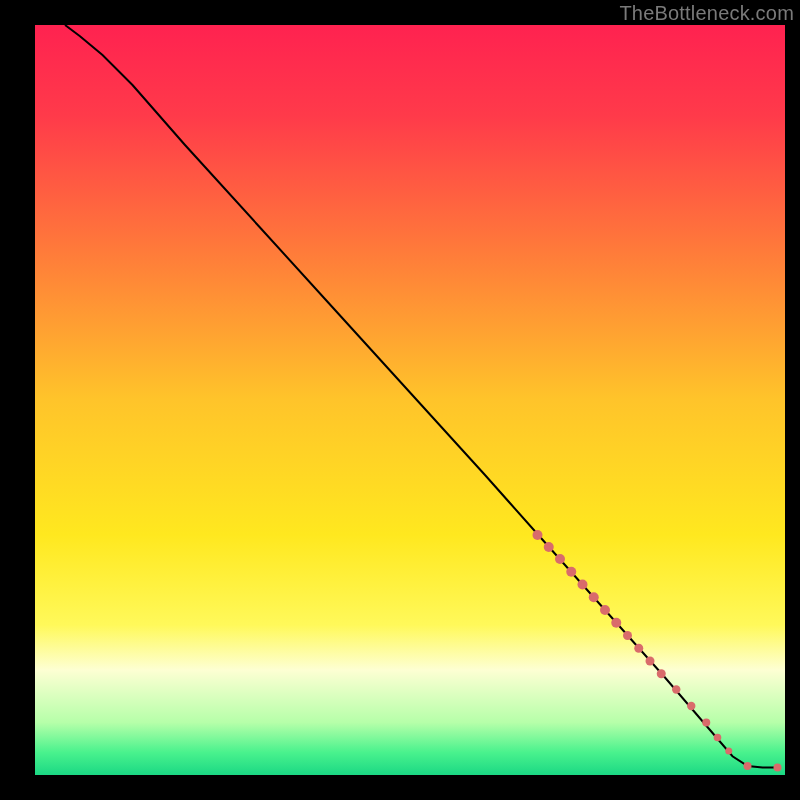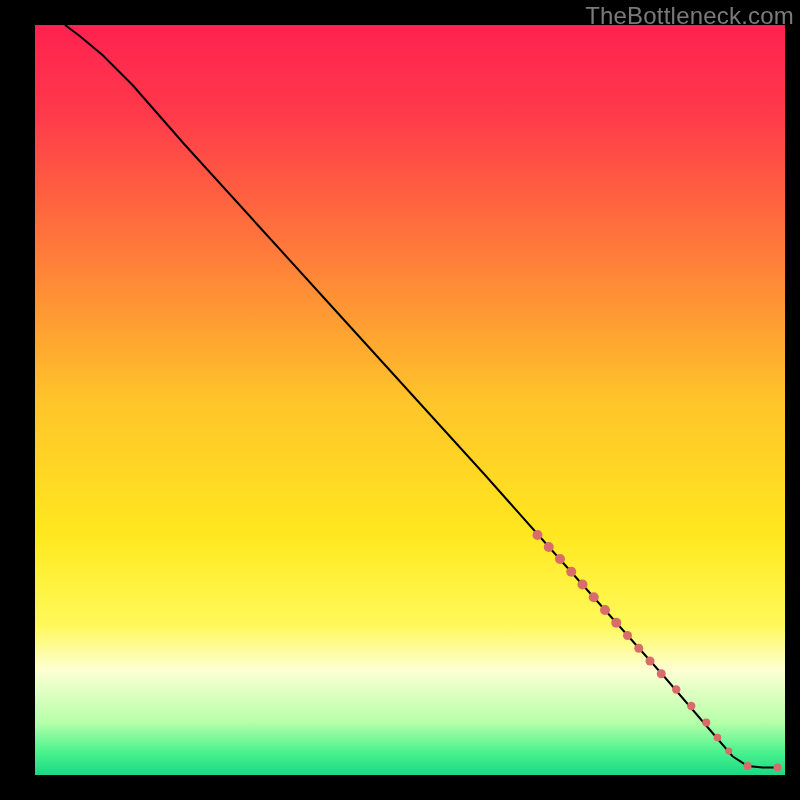--- a/index.html
+++ b/index.html
@@ -15,21 +15,21 @@
     position: relative;
     width: 800px;
     height: 800px;
     background: #000;
   }
   .watermark {
     position: absolute;
     top: 2px;
     right: 6px;
     color: #7a7a7a;
-    font-size: 24px;
+    font-size: 20px;
     font-weight: 500;
     letter-spacing: 0.2px;
     z-index: 20;
   }
   .plot-area {
     position: absolute;
     left: 35px;
     top: 25px;
     width: 750px;
     height: 750px;

